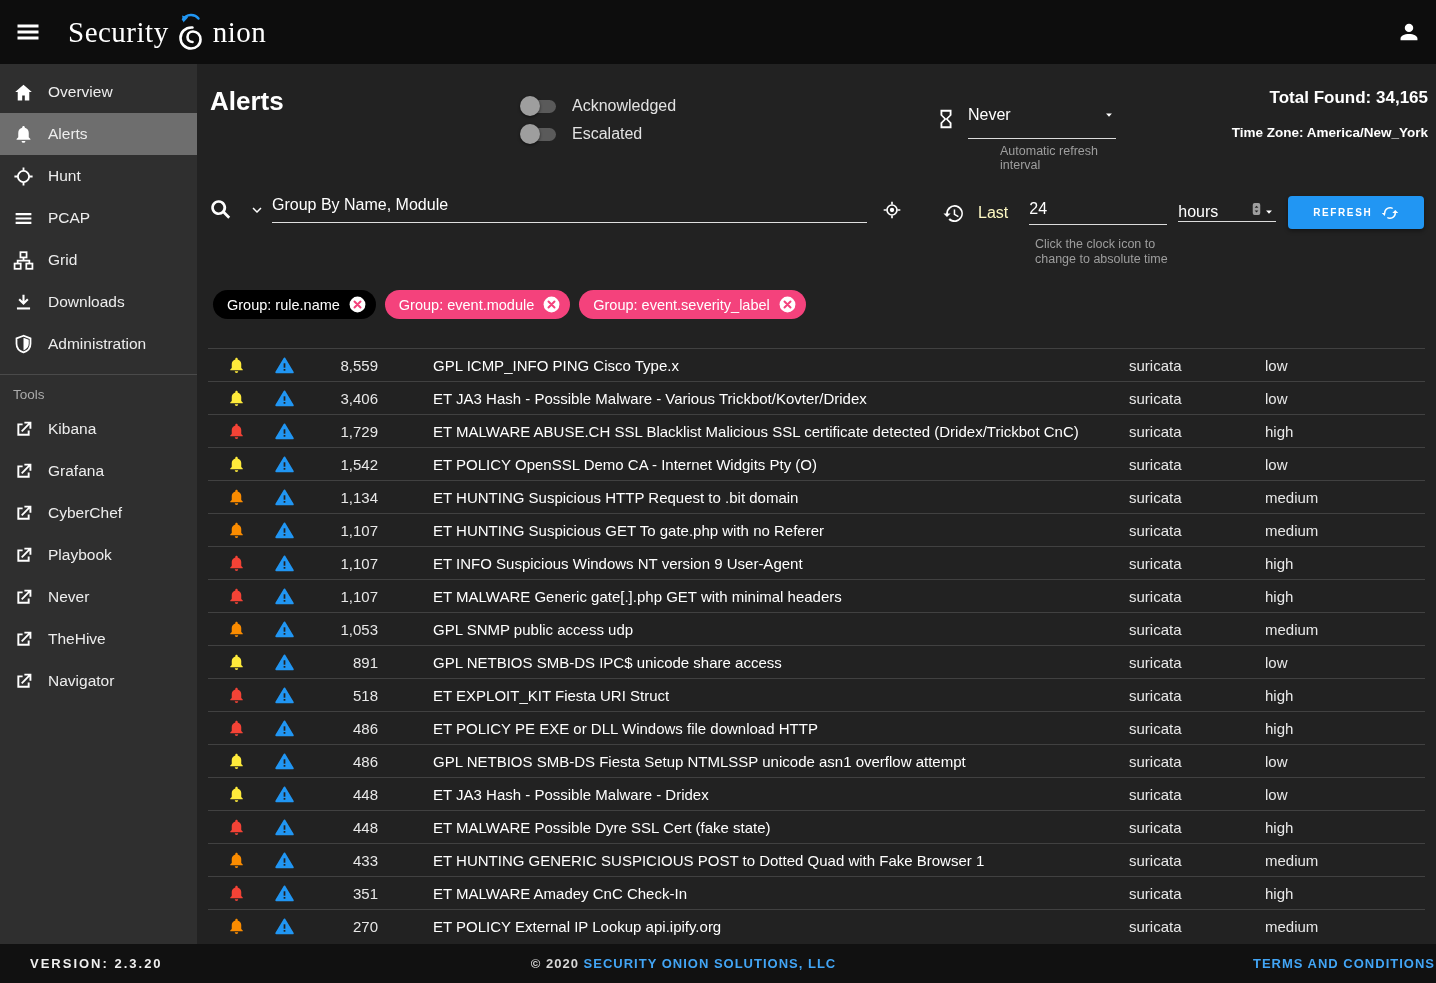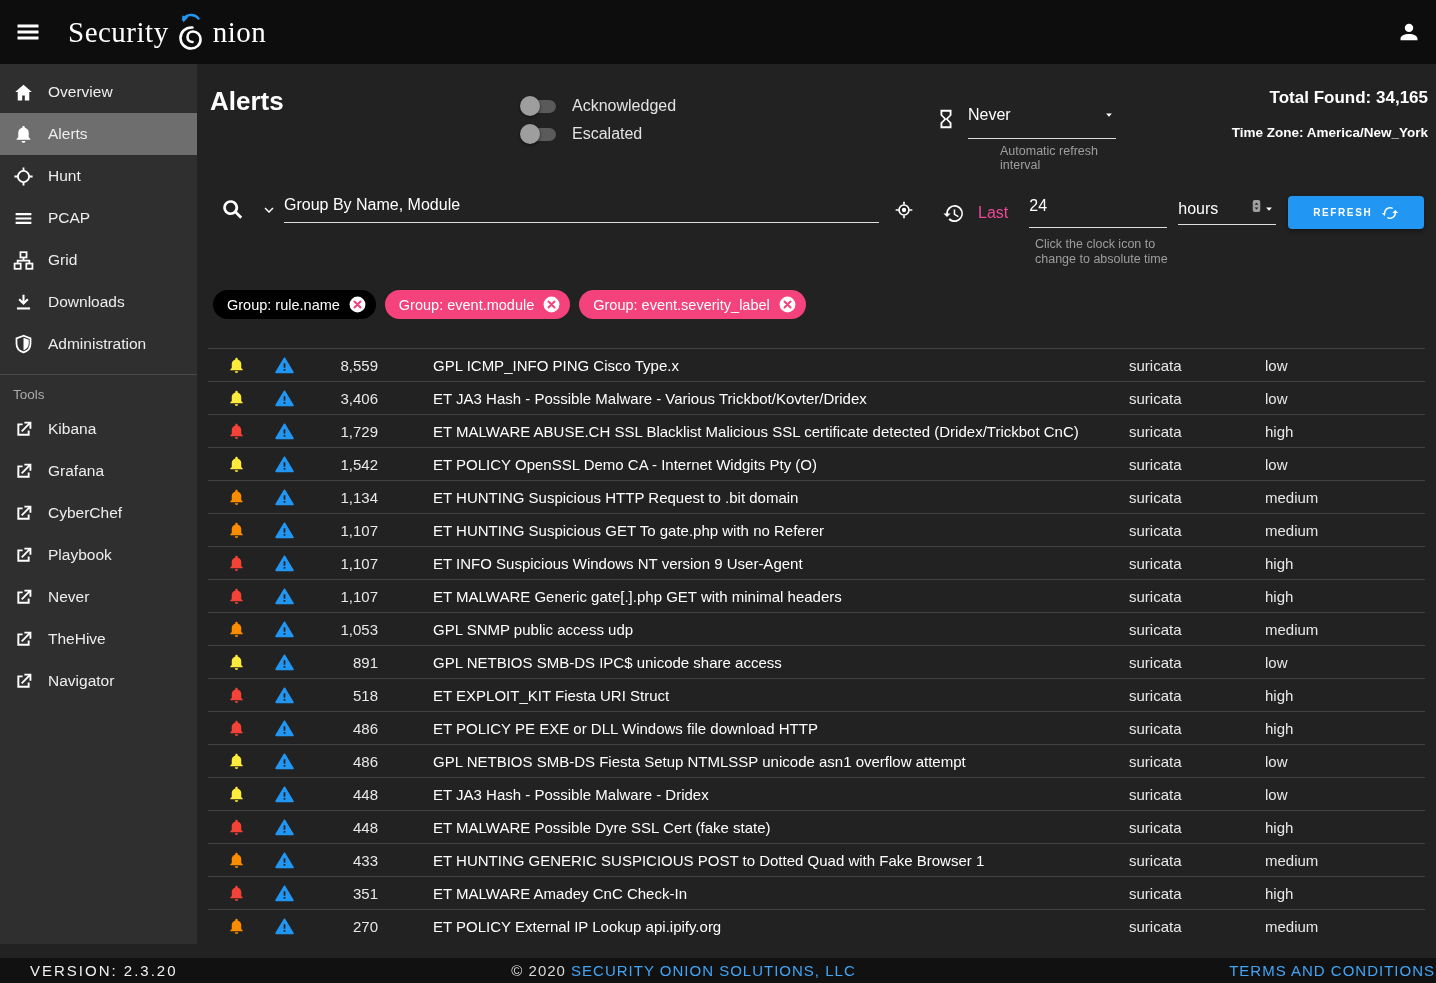--- a/index.html
+++ b/index.html
@@ -19,21 +19,21 @@
   
   .sidebar{position:absolute;top:64px;left:0;width:197px;bottom:39px;background:#2f2f2f;z-index:20;padding-top:7px;box-sizing:border-box;}
   .nav-item{height:42px;display:flex;align-items:center;cursor:pointer;}
   .nav-item.selected{background:#6e6e6e;}
   .nav-ic{width:21px;height:21px;margin-left:13px;color:#fff;flex:none;}
   .nav-label{margin-left:14px;font-size:15.5px;color:#ededed;}
   .tools-sep{border-top:1px solid #4a4a4a;margin-top:9px;}
   .tools-label{font-size:13.5px;color:#ababab;margin:12px 0 6px 13px;}
 
   
-  .footer{position:absolute;left:0;right:0;bottom:0;height:25px;background:#111111;z-index:40;display:flex;align-items:center;font-size:15px;}
+  .footer{position:absolute;left:0;right:0;bottom:0;height:39px;background:#111111;z-index:40;display:flex;align-items:center;font-size:13px;font-weight:bold;}
   .footer-version{margin-left:30px;color:#f0f0f0;letter-spacing:2px;}
   .footer-center{position:absolute;left:47.6%;transform:translateX(-50%);letter-spacing:1px;white-space:nowrap;}
   .footer-center .copy{color:#d8d8d8;}
   .footer-link{color:#42a5f5;text-decoration:none;cursor:pointer;letter-spacing:1px;}
   .footer-terms{position:absolute;right:1px;}
 
   
   .main{position:absolute;top:64px;left:197px;right:0;bottom:0;background:#222222;}
   .page-title{position:absolute;left:13px;top:22px;font-size:26px;font-weight:bold;color:#fff;}
 
@@ -48,36 +48,36 @@
   .interval-select{margin-left:11px;width:148px;cursor:pointer;}
   .interval-line1{display:flex;align-items:center;border-bottom:1px solid #dcdcdc;padding-bottom:14px;}
   .interval-value{flex:1;font-size:16px;color:#fff;}
   .caret{width:14px;height:14px;color:#fff;flex:none;}
   .interval-hint{font-size:12.5px;color:#9e9e9e;margin-top:5px;margin-left:32px;}
 
   .totals{position:absolute;right:8px;top:24px;text-align:right;}
   .total-found{font-size:17px;font-weight:bold;color:#fff;}
   .timezone{font-size:13.5px;font-weight:bold;color:#fff;margin-top:17px;}
 
-  .search-row{position:absolute;left:17px;top:132px;width:700px;display:flex;align-items:center;}
+  .search-row{position:absolute;left:5px;top:132px;width:700px;display:flex;align-items:center;}
   .magnify{width:26px;height:26px;color:#fff;margin:0 14px 0 6px;flex:none;cursor:pointer;}
   .q-chevron{width:18px;height:18px;color:#fff;margin-right:6px;flex:none;cursor:pointer;}
   .query-wrap{flex:1;border-bottom:1px solid #e0e0e0;padding-bottom:8px;}
   .query-input{width:100%;background:transparent;border:none;outline:none;color:#fff;font-size:16px;
                font-family:"Liberation Sans","DejaVu Sans",sans-serif;padding:0;}
   .gps{width:20px;height:20px;color:#fff;margin-left:15px;flex:none;cursor:pointer;}
 
   .time-row{position:absolute;left:745px;top:132px;display:flex;align-items:center;}
   .history{width:23px;height:23px;color:#fff;flex:none;cursor:pointer;margin-top:2px;}
-  .last-label{font-size:16px;color:#ec4899;margin-left:13px;}
-  .duration-box{margin-left:21px;width:138px;display:flex;align-items:flex-start;border-bottom:1px solid #dcdcdc;padding-bottom:12px;gap:13px;}
+  .last-label{font-size:16px;color:#fef9c3;margin-left:13px;}
+  .duration-box{margin-left:21px;width:138px;display:flex;align-items:flex-start;border-bottom:1px solid #dcdcdc;padding-bottom:6px;gap:13px;}
   .duration-input{flex:1;background:transparent;border:none;outline:none;color:#fff;font-size:16px;
                   font-family:"Liberation Sans","DejaVu Sans",sans-serif;padding:0;}
   .spin-ic{width:15px;height:18px;color:#9e9e9e;flex:none;cursor:pointer;}
-  .unit-box{margin-left:11px;width:98px;display:flex;align-items:center;border-bottom:1px solid #dcdcdc;padding-bottom:6px;cursor:pointer;}
+  .unit-box{margin-left:11px;width:98px;display:flex;align-items:center;border-bottom:1px solid #dcdcdc;cursor:pointer;}
   .unit-value{flex:1;font-size:16px;color:#fff;}
   .refresh-btn{margin-left:12px;width:136px;height:33px;background:#2196f3;border:none;border-radius:4px;
                display:flex;align-items:center;justify-content:center;cursor:pointer;box-shadow:0 2px 4px rgba(0,0,0,.4);}
   .refresh-label{color:#fff;font-size:10px;font-weight:bold;letter-spacing:1.6px;}
   .refresh-ic{width:18px;height:18px;color:#fff;margin-left:9px;}
   .time-hint{position:absolute;left:838px;top:173px;font-size:12.5px;color:#9e9e9e;line-height:15px;}
 
   .chips-row{position:absolute;left:16px;top:226px;display:flex;gap:9px;}
   .chip{height:29px;border-radius:15px;display:flex;align-items:center;padding:0 9px 0 14px;
         font-size:14.5px;color:#fff;cursor:pointer;}

